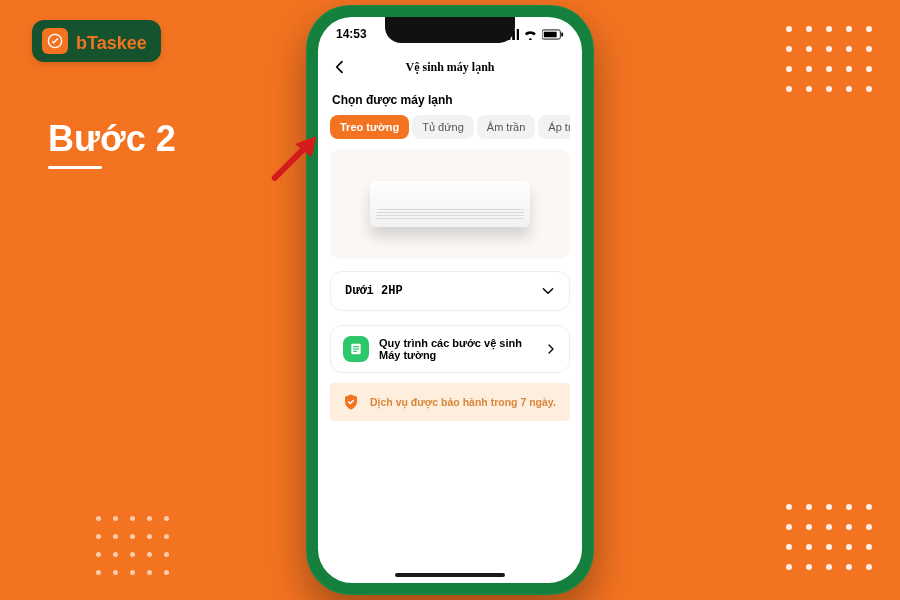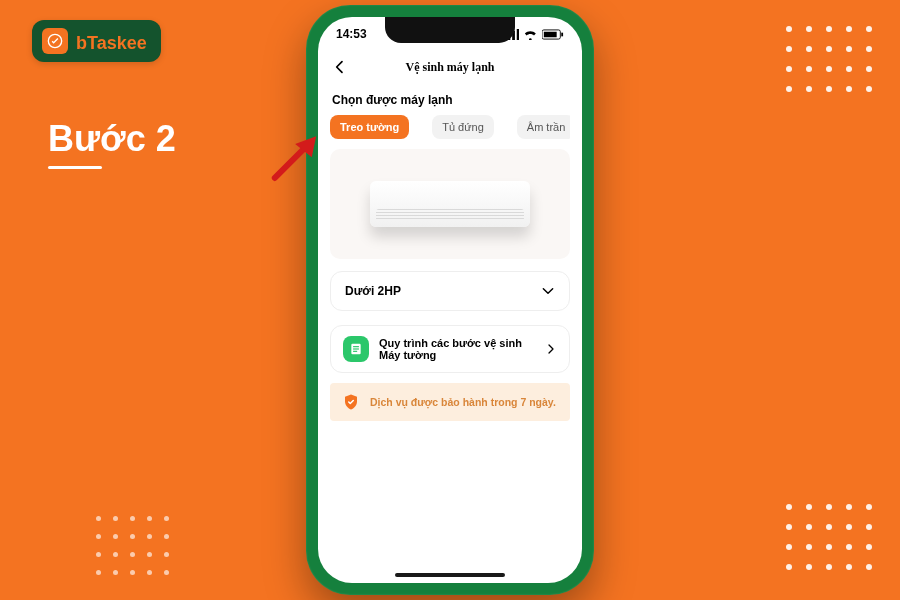--- a/index.html
+++ b/index.html
@@ -90,21 +90,21 @@
     display:flex; align-items:center; justify-content:center;
     position:relative; height:32px;
     font-size:12px; font-weight:700;font-family:Liberation Serif, serif;
   }
   .back {
     position:absolute; left:10px; top:4px; width:24px;height:24px;
     display:flex;align-items:center;justify-content:center;
   }
   .content { flex:1; overflow:hidden; padding: 6px 12px 0; }
   .section-title { font-size:12px; font-weight:600; margin: 4px 2px 8px; }
-  .chips { display:flex; gap:23px; overflow:hidden; }
+  .chips { display:flex; gap:3px; overflow:hidden; }
   .chip {
     font-size:11px; padding:6px 10px; border-radius:8px;
     background:#f2f2f2; color:#555; white-space:nowrap; flex:0 0 auto;
   }
   .chip.active { background:#f47321; color:#fff; font-weight:600; }
   .preview {
     margin-top:10px; height:110px; background:#faf7f5; border-radius:10px;
     display:flex; align-items:center; justify-content:center;
   }
   
@@ -115,21 +115,21 @@
     box-shadow: 0 10px 14px rgba(0,0,0,.15);
   }
   .ac::after{
     content:""; position:absolute; left:6px; right:6px; bottom:6px; height:12px;
     background: repeating-linear-gradient(#d9d9d9 0 1px, transparent 1px 3px);
     border-radius:3px;
   }
   .option {
     margin-top:12px; border:1px solid #eee; border-radius:12px;
     padding:12px 14px; display:flex; align-items:center; justify-content:space-between;
-    font-size:12px; font-weight:600;
+    font-size:12px; font-weight:600;font-family:Liberation Mono, monospace;
   }
   .link-card {
     margin-top:14px; border:1px solid #eee; border-radius:12px;
     padding:10px 12px; display:flex; align-items:center; gap:10px;
     font-size:11px; font-weight:600;
   }
   .link-icon{
     width:26px;height:26px;border-radius:8px;background:#2bc76a;
     display:flex;align-items:center;justify-content:center;
   }

